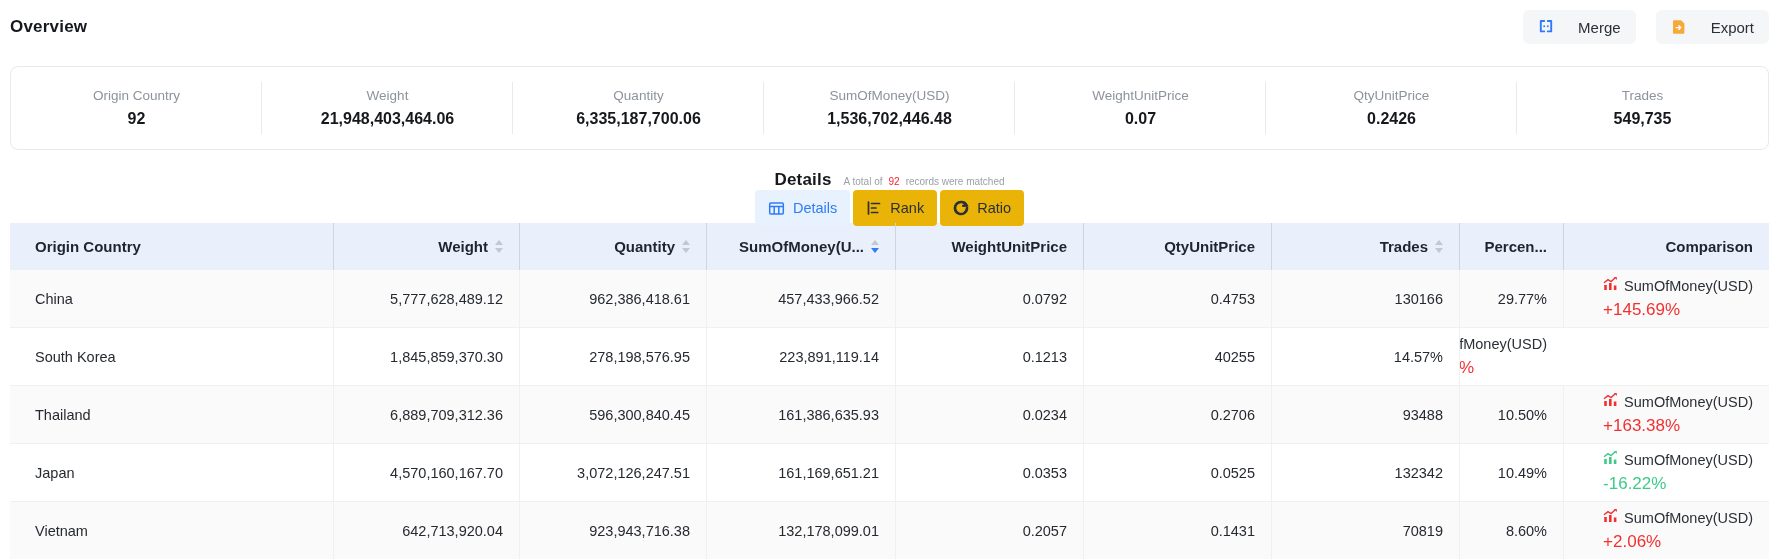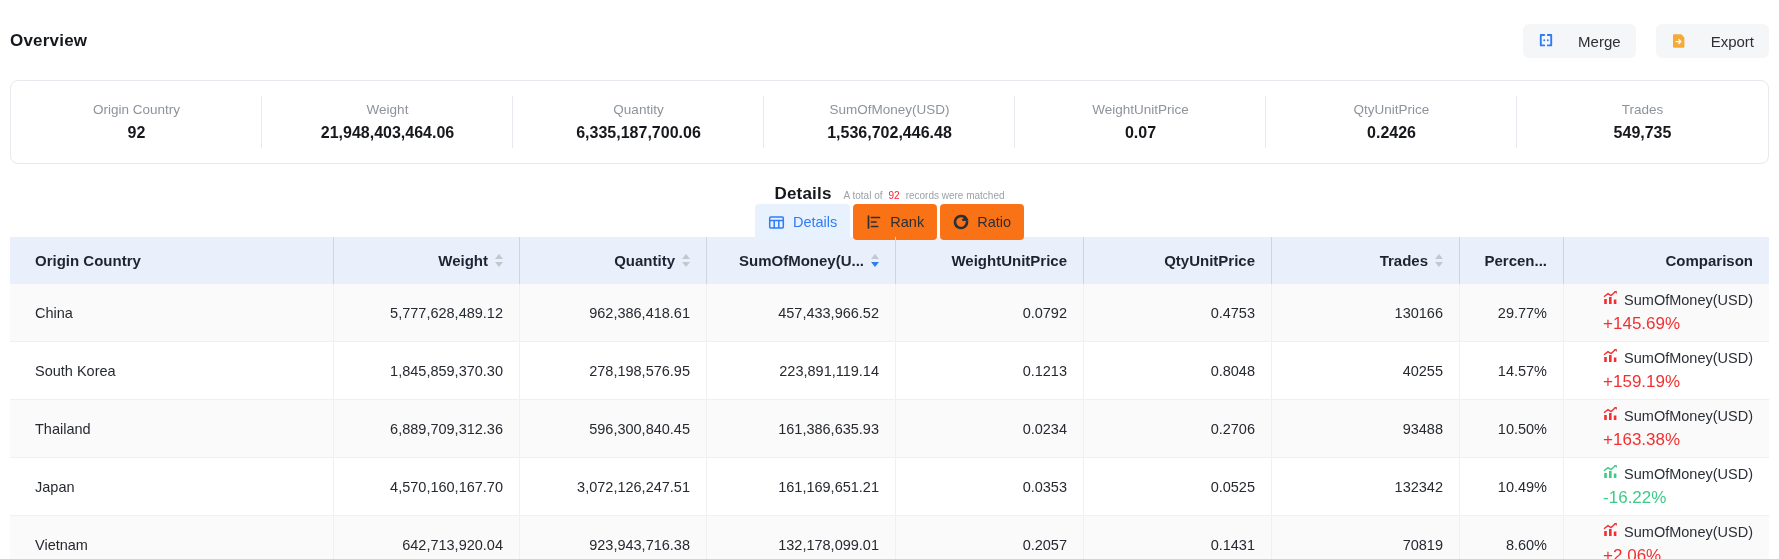--- a/index.html
+++ b/index.html
@@ -1,21 +1,21 @@
 <!DOCTYPE html>
 <html><head>
 <meta charset="utf-8">
 <style>
   * { margin:0; padding:0; box-sizing:border-box; }
   html,body { width:1779px; height:559px; overflow:hidden; background:#fff;
     font-family:"Liberation Sans","DejaVu Sans",sans-serif; color:#2b2f36; }
   .page { padding:0 10px; }
 
   
-  .topbar { height:34px; margin-top:24px; display:flex; justify-content:space-between; align-items:center; }
+  .topbar { height:34px; margin-top:10px; display:flex; justify-content:space-between; align-items:center; }
   .section-title { font-size:17px; font-weight:700; color:#15181d; letter-spacing:.2px; }
   .topbar-actions { display:flex; gap:20px; }
   .tool-btn { height:34px; display:flex; align-items:center; gap:24px; padding:0 15px;
     background:#f5f6f8; border:none; border-radius:6px; font-size:15px; color:#2b2f36; cursor:pointer;
     font-family:inherit; }
   .tool-btn svg { display:block; }
 
   
   .panel { margin-top:22px; height:84px; border:1px solid #e7e9ef; border-radius:8px;
     display:flex; align-items:center; background:#fff; }
@@ -25,21 +25,21 @@
   .stat-label { font-size:13.5px; color:#8d939c; margin-bottom:7px; }
   .stat-value { font-size:16px; font-weight:700; color:#16181c; }
 
   
   .details-bar { margin-top:20px; height:36px; display:flex; justify-content:space-between; align-items:center;flex-direction:column; }
   .details-left { display:flex; align-items:baseline; gap:12px; }
   .details-sub { font-size:10px; color:#9aa1a9; }
   .match-count { color:#f5222d; margin:0 6px; }
   .seg-group { display:flex; gap:3px; }
   .seg-btn { height:36px; display:flex; align-items:center; gap:8px; padding:0 13px;
-    background:#f97316; border:none; border-radius:4px; font-size:14.5px; color:#2b2f36;
+    background:#eab308; border:none; border-radius:4px; font-size:14.5px; color:#2b2f36;
     cursor:pointer; font-family:inherit; }
   .seg-btn.active { background:#e8f1fe; color:#2f7cf6; }
   .seg-btn svg { display:block; }
 
   
   .table { margin-top:17px; width:1759px; }
   .t-row { display:grid; grid-template-columns:323px 186px 187px 189px 188px 188px 188px 104px 206px; }
   .t-head { background:#e9effb; height:47px; }
   .t-head .t-cell { font-weight:700; color:#1e2531; font-size:15px; }
   .t-head .t-cell + .t-cell { border-left:1px solid #cfd5e0; }
@@ -239,21 +239,20 @@
         </div>
       </div>
     </div>
 
     <div class="t-row t-body-row">
       <div class="t-cell c-first">South Korea</div>
       <div class="t-cell c-num">1,845,859,370.30</div>
       <div class="t-cell c-num">278,198,576.95</div>
       <div class="t-cell c-num">223,891,119.14</div>
       <div class="t-cell c-num">0.1213</div>
-      <div class="t-cell c-num">0.8048</div>
       <div class="t-cell c-num">40255</div>
       <div class="t-cell c-left">14.57%</div>
       <div class="t-cell c-left">
         <div class="cmp up">
           <span class="cmp-line1">
               <span class="cmp-icon"><svg width="15" height="14" viewBox="0 0 15 14" fill="currentColor">
                   <rect x="1.2" y="8" width="2.6" height="5"></rect>
                   <rect x="6" y="6" width="2.6" height="7"></rect>
                   <rect x="10.8" y="8.5" width="2.6" height="4.5"></rect>
                   <path d="M1 5.8L5 2.6l3 2L12 1" stroke="currentColor" stroke-width="1.4" fill="none"></path>

